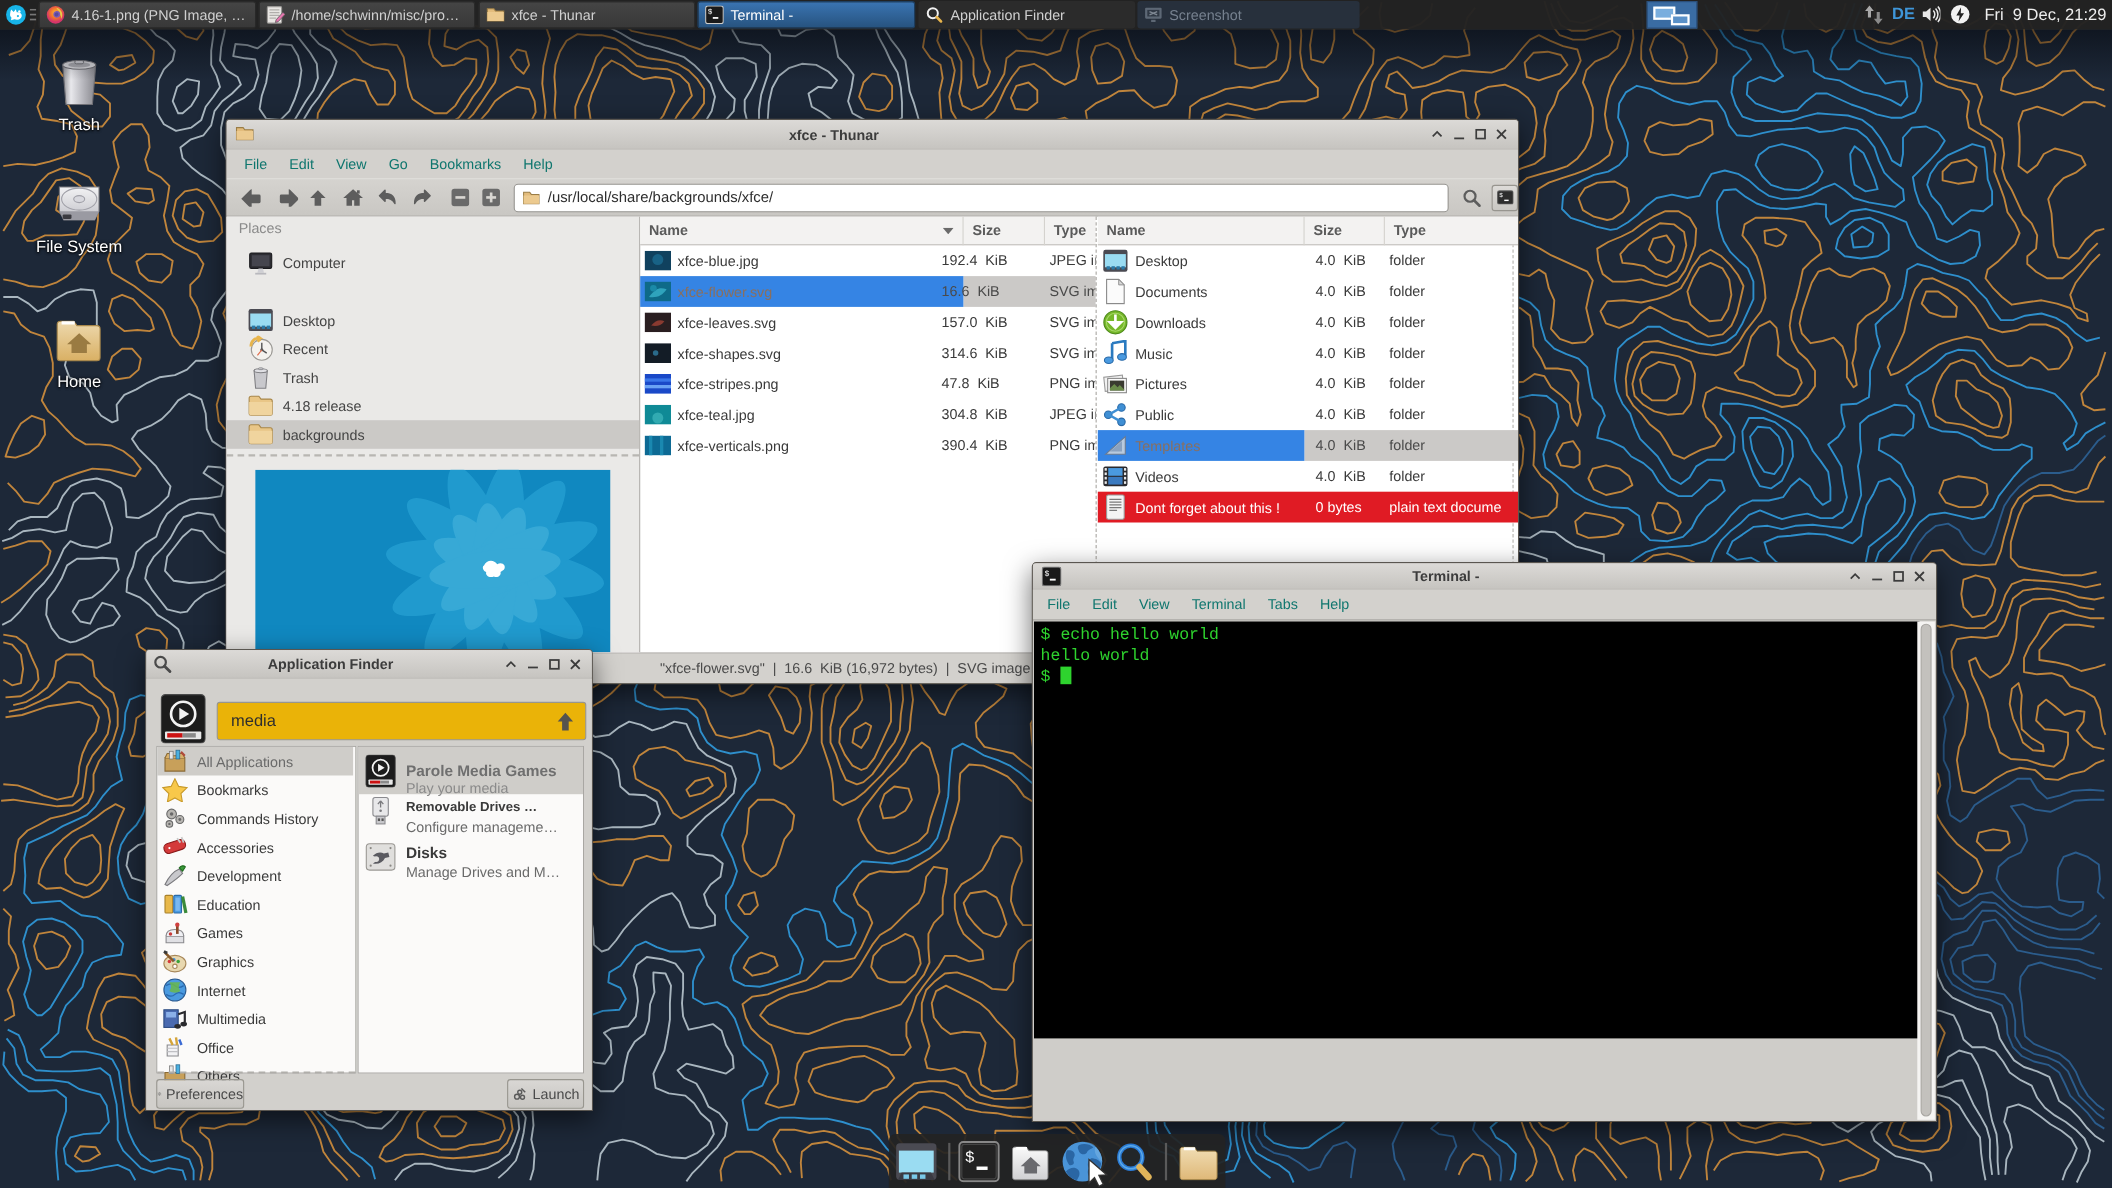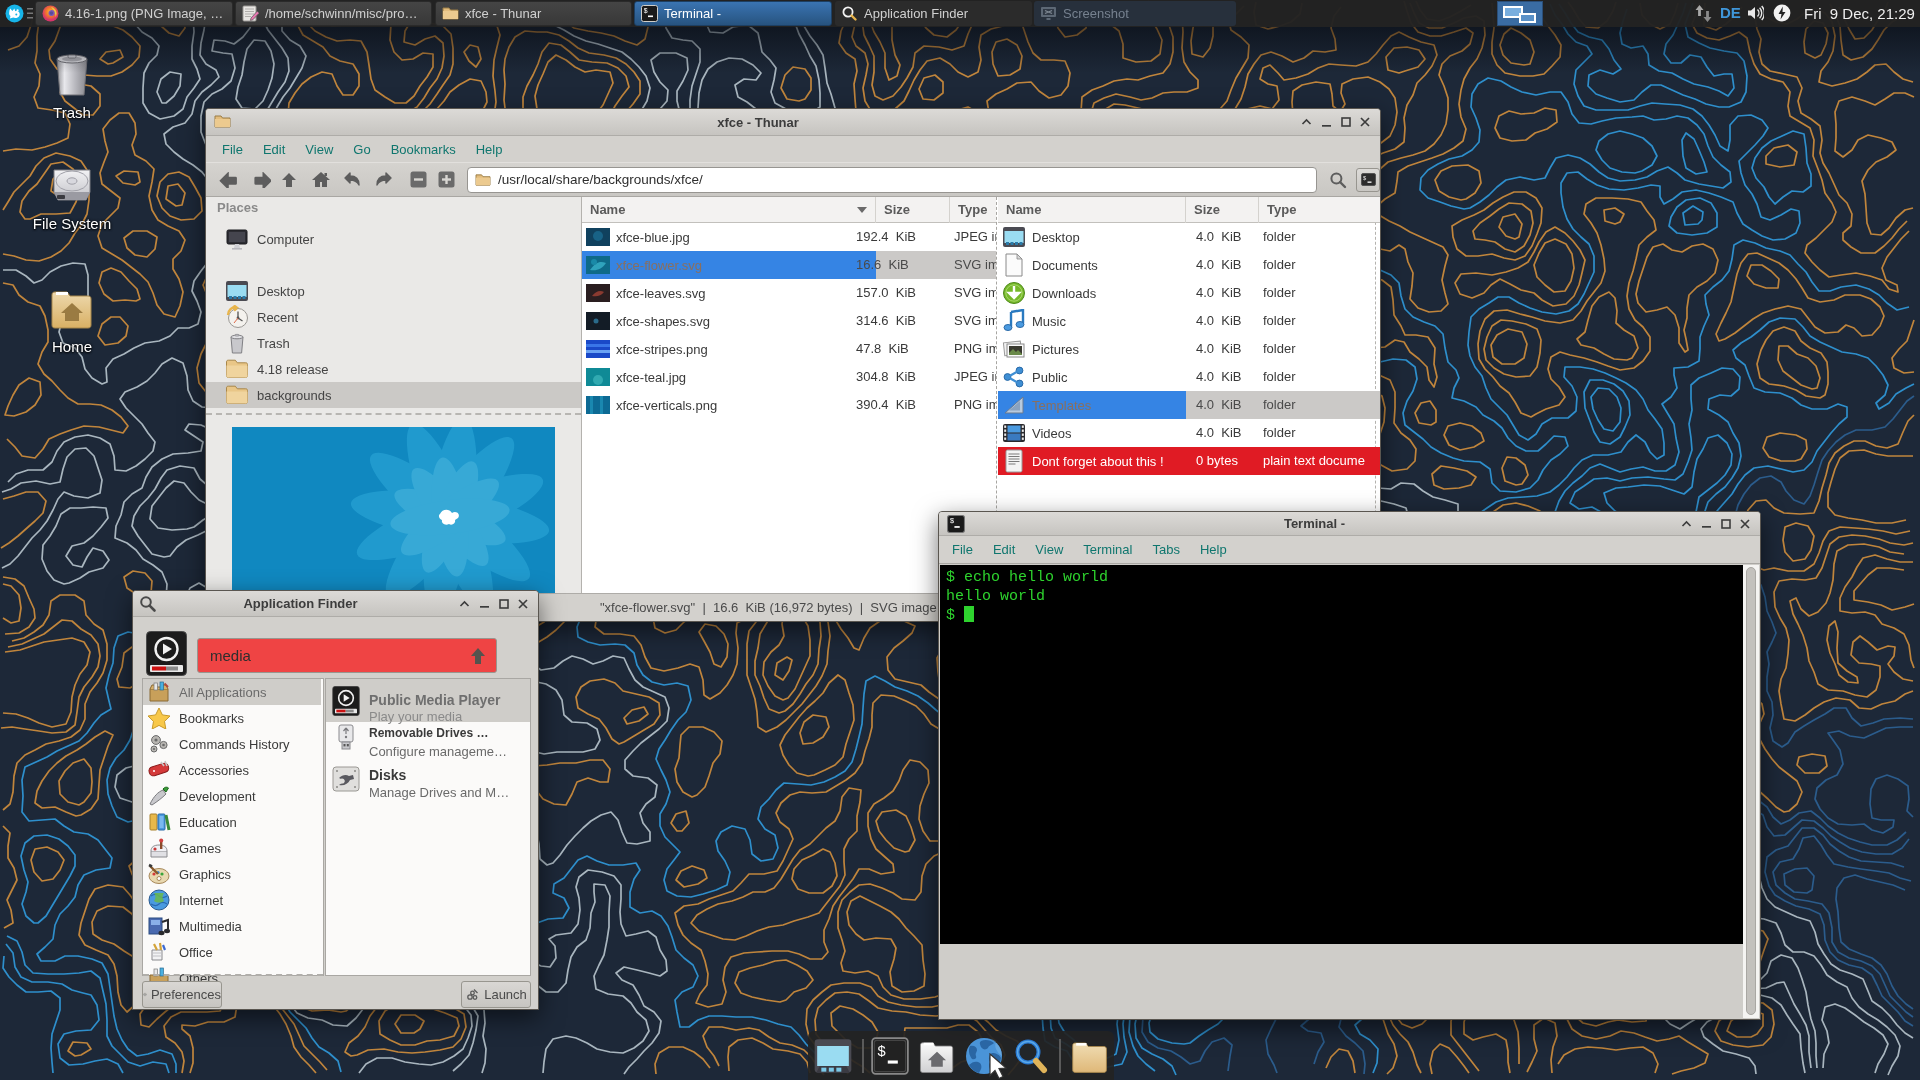--- a/index.html
+++ b/index.html
@@ -646,21 +646,21 @@
     <div style="margin-left:9px;width:24px;height:24px;background:linear-gradient(#dddbd8,#c9c7c3);border:1px solid #97958f;border-radius:3px;display:flex;align-items:center;justify-content:center">
       <svg width="15" height="13" viewBox="0 0 15 13">
           <rect x="0.5" y="0.5" width="14" height="12" rx="1.5" fill="#2d2d2d" stroke="#555"></rect>
           <text x="2" y="6.5" font-size="5.5" fill="#fff" font-family="Liberation Mono">$</text>
           <rect x="6.5" y="8.5" width="4" height="1.3" fill="#fff"></rect>
         </svg>
     </div>
   </div>
   <div id="th-main">
     <div id="th-side">
-      <div style="position:absolute;left:11px;top:3px;font-weight:bold;font-size:13px;color:#8a8a8a">Places</div>
+      <div style="position:absolute;left:11px;top:3px;font-weight:normal;font-size:13px;color:#8a8a8a">Places</div>
       <div class="srow" style="top:29px"><span class="si">
             <svg width="24" height="24" viewBox="0 0 24 24">
               <rect x="2" y="3" width="20" height="14" rx="1.5" fill="#2d2d33" stroke="#1a1a1e"></rect>
               <rect x="4" y="5" width="16" height="10" fill="#45454e"></rect>
               <path d="M9 21h6l-1-4h-4z" fill="#cfcfd4"></path>
               <rect x="7" y="21" width="10" height="1.6" fill="#b8b8bd"></rect>
             </svg>
           </span>Computer</div>
       <div class="srow" style="top:81px"><span class="si">
             <svg width="24" height="22" viewBox="0 0 24 22">
@@ -962,21 +962,21 @@
   <div id="af-body">
 
     <svg class="abs" style="left:13px;top:14px" width="41" height="45" viewBox="0 0 41 45">
       <rect x="0.5" y="0.5" width="40" height="44" rx="4" fill="#1c1c1c" stroke="#4a4a4a"></rect>
       <circle cx="20.5" cy="18" r="11" fill="none" stroke="#f2f2f2" stroke-width="2.4"></circle>
       <path d="M17 12.5v11l9-5.5z" fill="#f2f2f2"></path>
       <rect x="4" y="34" width="33" height="7" rx="1" fill="#e8e8e8"></rect>
       <rect x="6" y="35.5" width="14" height="4" fill="#cc1111"></rect>
       <rect x="20" y="35.5" width="12" height="4" fill="#8a8a8a"></rect>
     </svg>
-    <div class="abs" style="left:64px;top:21px;width:300px;height:35px;background:#ef4444;border:1px solid #98968f;border-radius:3px">
+    <div class="abs" style="left:64px;top:21px;width:336px;height:35px;background:#eab308;border:1px solid #98968f;border-radius:3px">
       <div class="abs" style="left:12px;top:8px;font-size:15px;color:#2e2e2e">media</div>
       <svg class="abs" style="right:10px;top:8px" width="16" height="18" viewBox="0 0 16 18">
           <path d="M8 1 15 9h-4v8H5V9H1z" fill="#55534e"></path>
         </svg>
     </div>
 
     <div class="aflist" style="left:9px;top:61px;width:182px;height:298px"></div>
     <div class="aflist" style="left:192px;top:61px;width:206px;height:298px"></div>
     <div class="afrow" style="left:10px;top:62px;background:#cfcdc9;color:#6a6a6a"><span class="ai">
           <svg width="24" height="22" viewBox="0 0 24 22">
@@ -1080,21 +1080,21 @@
 
     <div class="abs" style="left:193px;top:62px;width:204px;height:43px;background:#cfcdc9"></div>
     <svg class="abs" style="left:198px;top:69px" width="30" height="30" viewBox="0 0 41 45">
         <rect x="0.5" y="0.5" width="40" height="44" rx="4" fill="#1c1c1c" stroke="#4a4a4a"></rect>
         <circle cx="20.5" cy="18" r="11" fill="none" stroke="#f2f2f2" stroke-width="2.4"></circle>
         <path d="M17 12.5v11l9-5.5z" fill="#f2f2f2"></path>
         <rect x="4" y="34" width="33" height="7" rx="1" fill="#e8e8e8"></rect>
         <rect x="6" y="35.5" width="14" height="4" fill="#cc1111"></rect>
         <rect x="20" y="35.5" width="12" height="4" fill="#8a8a8a"></rect>
       </svg>
-    <div class="abs" style="left:236px;top:75px;font-size:14px;font-weight:bold;color:#6f6f6f">Public Media Player</div>
+    <div class="abs" style="left:236px;top:75px;font-size:14px;font-weight:bold;color:#6f6f6f">Parole Media Games</div>
     <div class="abs" style="left:236px;top:92px;font-size:13px;color:#8a8a8a">Play your media</div>
     <svg class="abs" style="left:200px;top:106px" width="26" height="30" viewBox="0 0 26 30">
         <rect x="6" y="2" width="14" height="17" rx="2" fill="#e8e8ea" stroke="#8a8a8e"></rect>
         <path d="M13 5v6M13 5l-2.5 3M13 5l2.5 3" stroke="#7a7a7e" stroke-width="1.2"></path>
         <circle cx="13" cy="14" r="1.2" fill="#7a7a7e"></circle>
         <rect x="9" y="19" width="8" height="7" fill="#c8c8cc" stroke="#8a8a8e"></rect>
         <rect x="10.5" y="21" width="2" height="2.4" fill="#555"></rect>
         <rect x="13.8" y="21" width="2" height="2.4" fill="#555"></rect>
       </svg>
     <div class="abs" style="left:236px;top:109px;font-size:12px;font-weight:bold;color:#3a3a3a">Removable Drives …</div>

